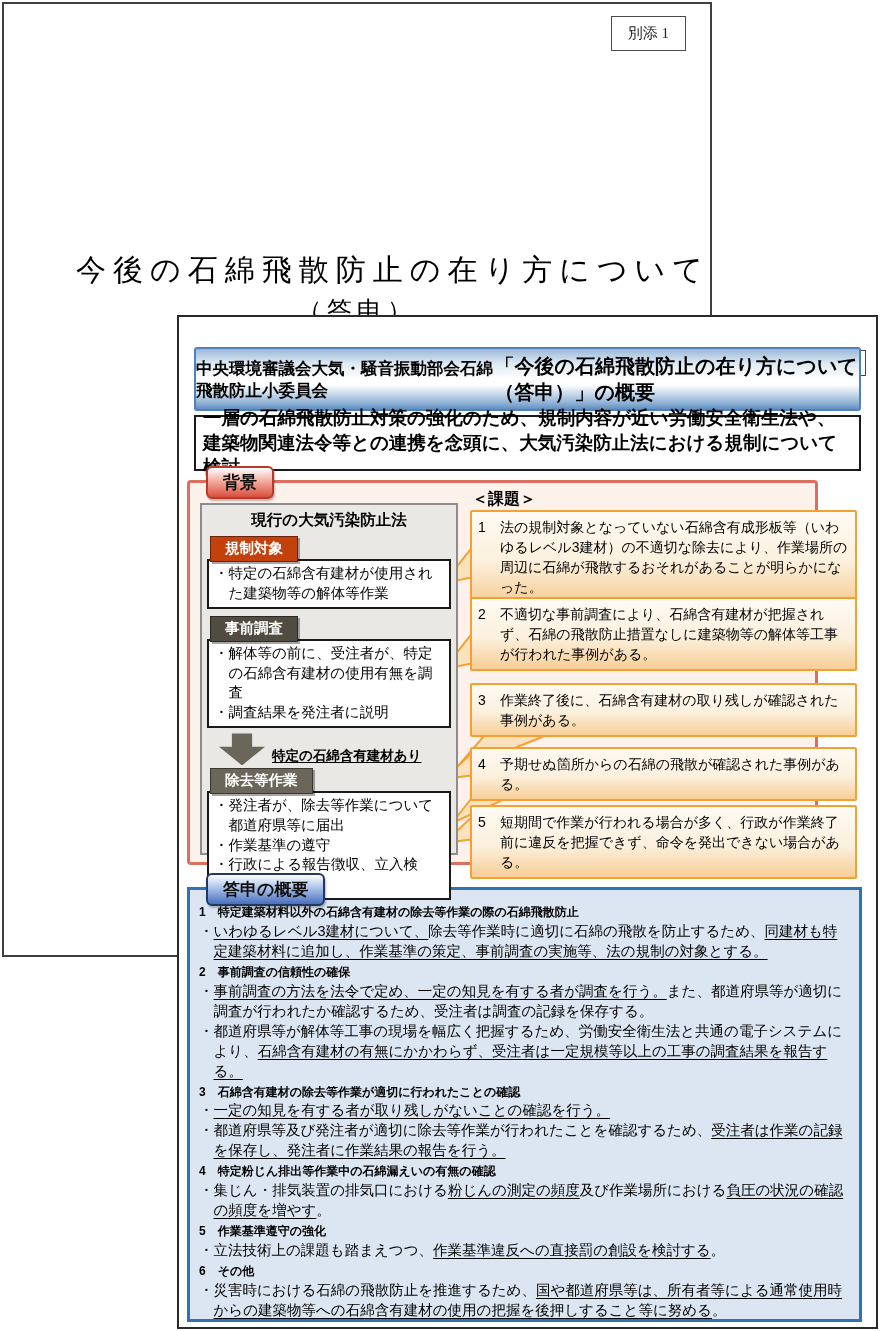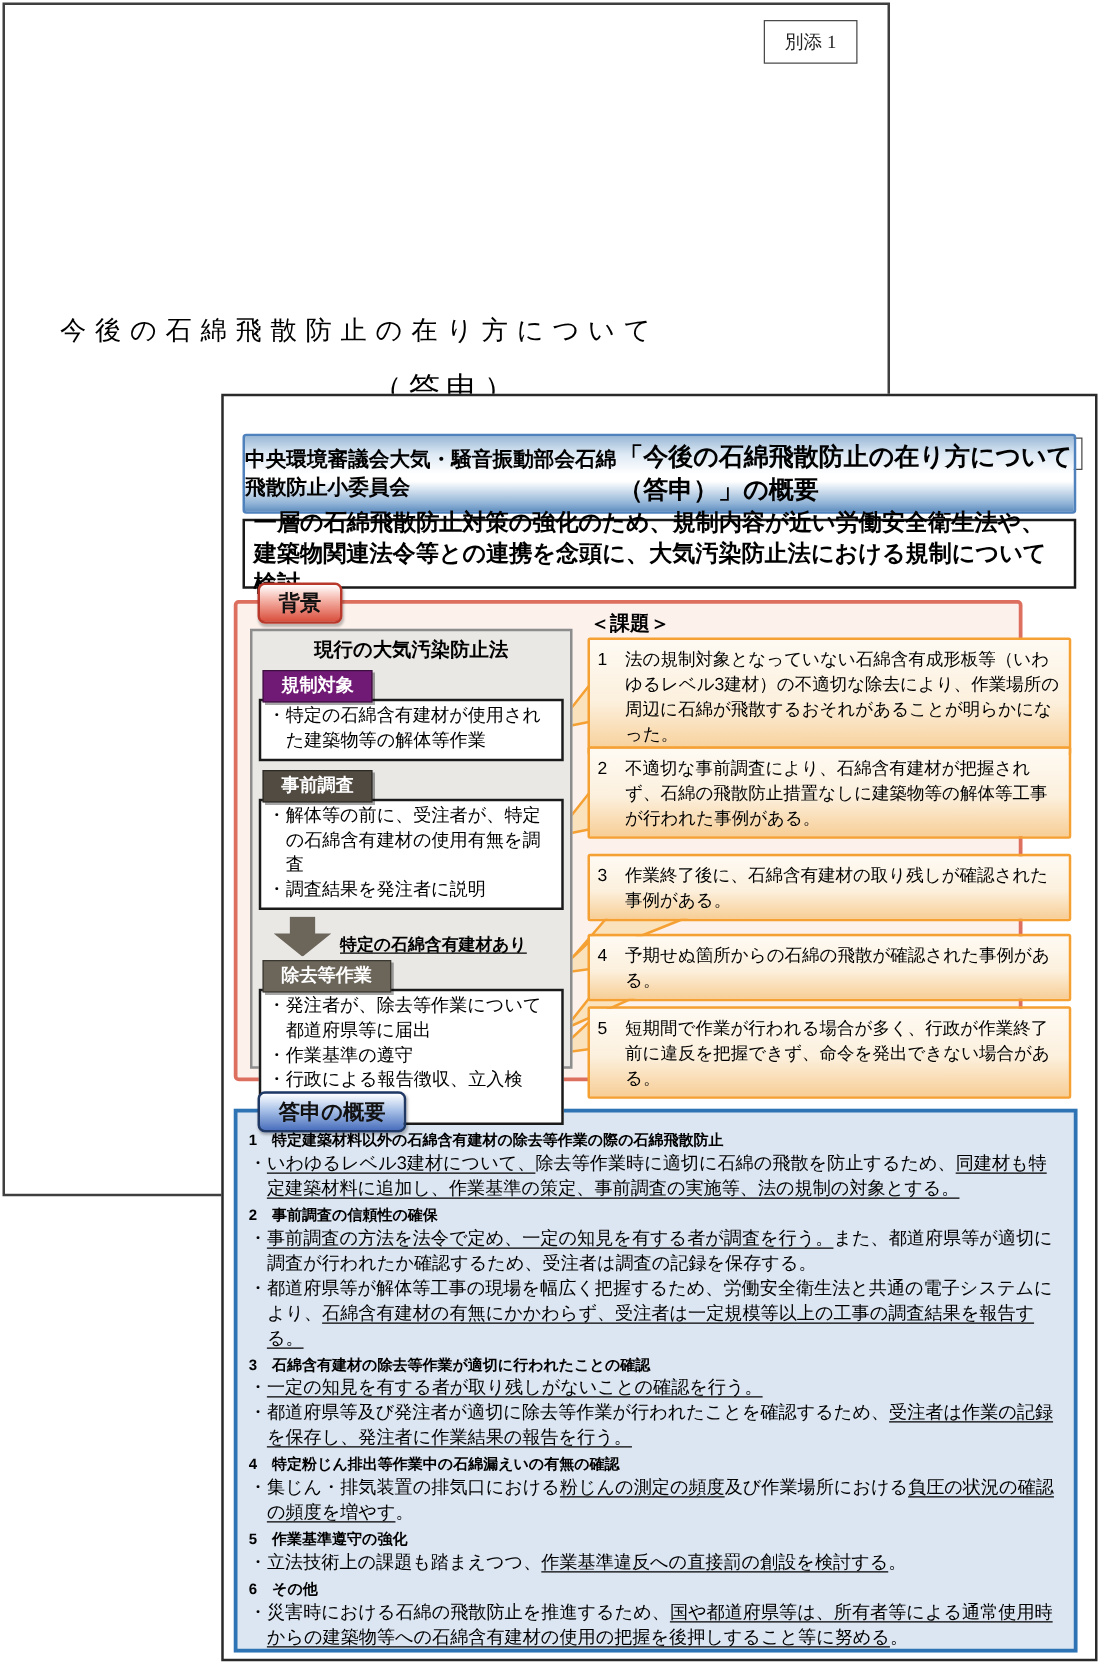--- a/index.html
+++ b/index.html
@@ -12,22 +12,22 @@
   .back-page{
     position:absolute;left:2px;top:2px;width:706px;height:951px;
     background:#fff;border:2px solid #3f3f3f;
   }
   .tag-box{
     position:absolute;border:1px solid #4a4a4a;background:#fff;
     font-family:"Liberation Serif","DejaVu Serif",serif;color:#222;
   }
   .tag-box.back{top:12px;right:24px;padding:7px 16px;font-size:15px;}
   .back-title{
-    position:absolute;top:246px;left:0;right:0;text-align:left;
-    font-size:21px;letter-spacing:7px;font-weight:normal;white-space:nowrap;margin-left:44px;
+    position:absolute;top:246px;left:0;right:0;text-align:right;
+    font-size:30px;letter-spacing:7px;font-weight:normal;white-space:nowrap;margin-left:44px;
   }
   .back-subtitle{
     position:absolute;top:290px;left:0;right:0;text-align:center;
     font-size:25px;letter-spacing:5px;
   }
   
   .front-page{
     position:absolute;left:177px;top:315px;width:697px;height:1010px;
     background:#fff;border:2px solid #2a2a2a;z-index:5;
   }
@@ -62,21 +62,21 @@
     position:absolute;left:10px;top:20px;width:258px;height:352px;
     background:#e9e8e5;border:2px solid #8d8d8d;box-sizing:border-box;
     padding:4px 5px;z-index:2;
   }
   .law-title{text-align:center;font-weight:bold;font-size:15.5px;margin:1px 0 5px;}
   .law-badge{
     display:inline-block;color:#fff;font-weight:bold;font-size:14.5px;
     padding:2px 14px 3px;margin-left:3px;position:relative;z-index:2;
     border:1px solid rgba(0,0,0,.45);box-shadow:2px 2px 0 rgba(0,0,0,.35);
   }
-  .lb-navy{background:#701a75;}
+  .lb-navy{background:#c2410c;}
   .lb-dark{background:#514b42;}
   .lb-taupe{background:#6b655a;}
   .law-white{
     background:#fff;border:2px solid #1a1a1a;padding:3px 5px 4px;
     font-size:14.5px;line-height:1.35;margin-top:-3px;position:relative;z-index:1;
   }
   .hang{padding-left:1em;text-indent:-1em;}
   .arrow-row{display:flex;align-items:flex-end;margin:5px 0 3px 12px;}
   .block-arrow{
     width:46px;height:32px;background:#6b655a;flex:none;

